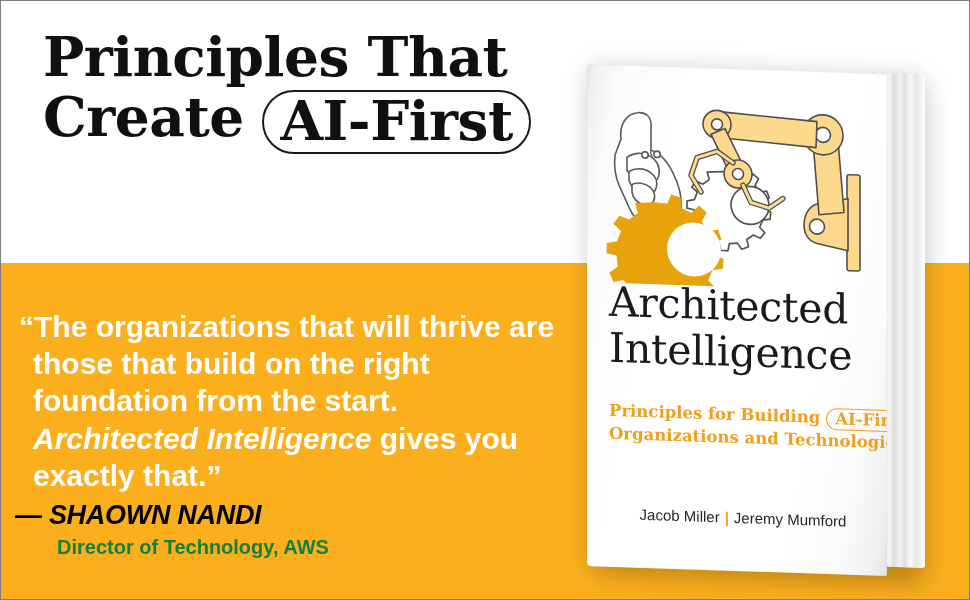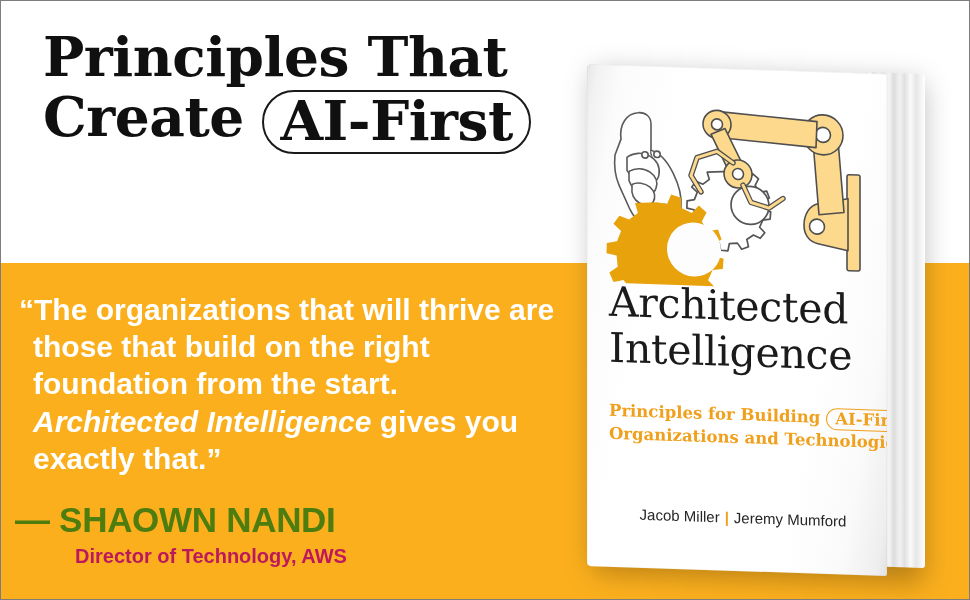--- a/index.html
+++ b/index.html
@@ -60,21 +60,21 @@
     line-height: 1;
     vertical-align: baseline;
     position: relative;
     top: 4px;
   }
 
   
   #quote-block {
     position: absolute;
     left: 32px;
-    top: 290px;
+    top: 307px;
     width: 530px;
   }
   #quote-text {
     font-family: "Liberation Sans", sans-serif;
     font-weight: bold;
     font-size: 30px;
     line-height: 1.24;
     color: #ffffff;
     text-indent: -14px;
   }
@@ -84,33 +84,34 @@
 
   #attribution {
     position: absolute;
     left: 14px;
     top: 500px;
     width: 540px;
   }
   #attrib-name {
     font-family: "Liberation Sans", sans-serif;
     font-weight: bold;
-    font-size: 35px;
+    font-size: 27px;
     line-height: 1.1;
-    color: #4d7c0f;
+    color: #000000;
     letter-spacing: -0.3px;
     white-space: nowrap;
+    font-style: italic;
   }
   #attrib-role {
     font-family: "Liberation Sans", sans-serif;
     font-weight: bold;
     font-size: 20px;
     line-height: 1.3;
-    color: #be185d;
-    margin-left: 60px;
+    color: #15803d;
+    margin-left: 42px;
     margin-top: 3px;
     white-space: nowrap;
   }
 
   
   #book {
     position: absolute;
     left: 586px;
     top: 60px;
     width: 348px;

